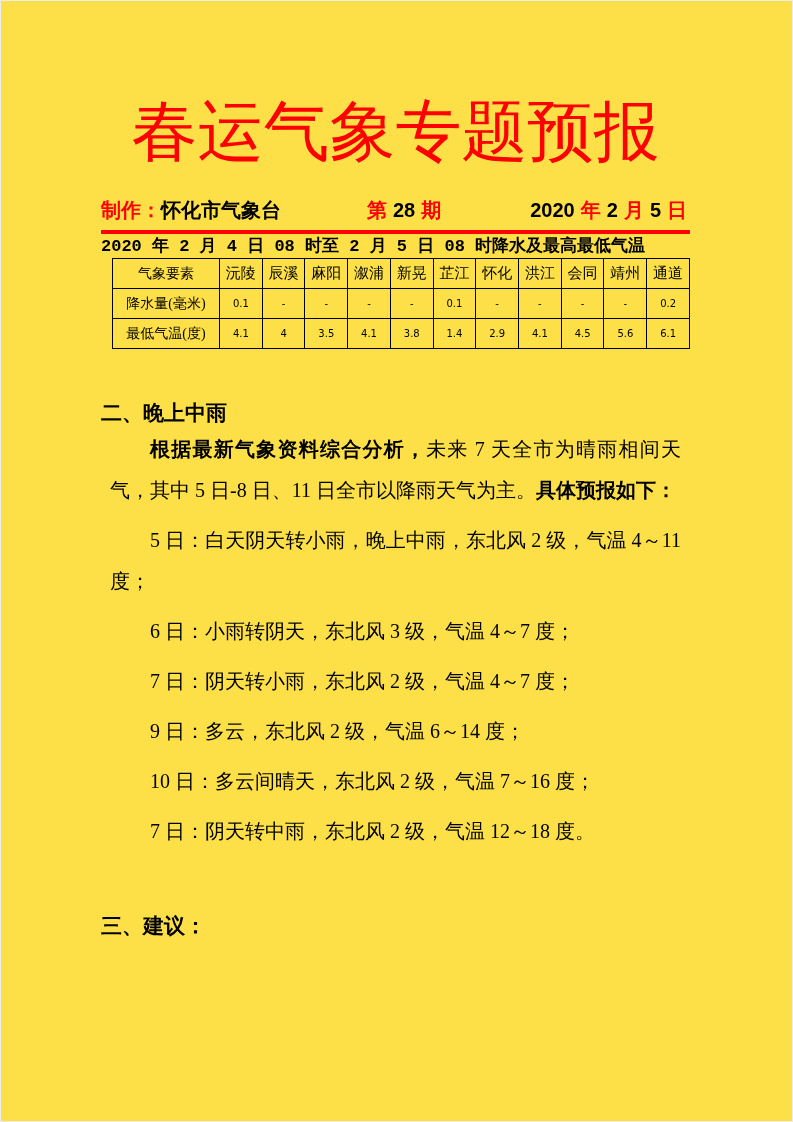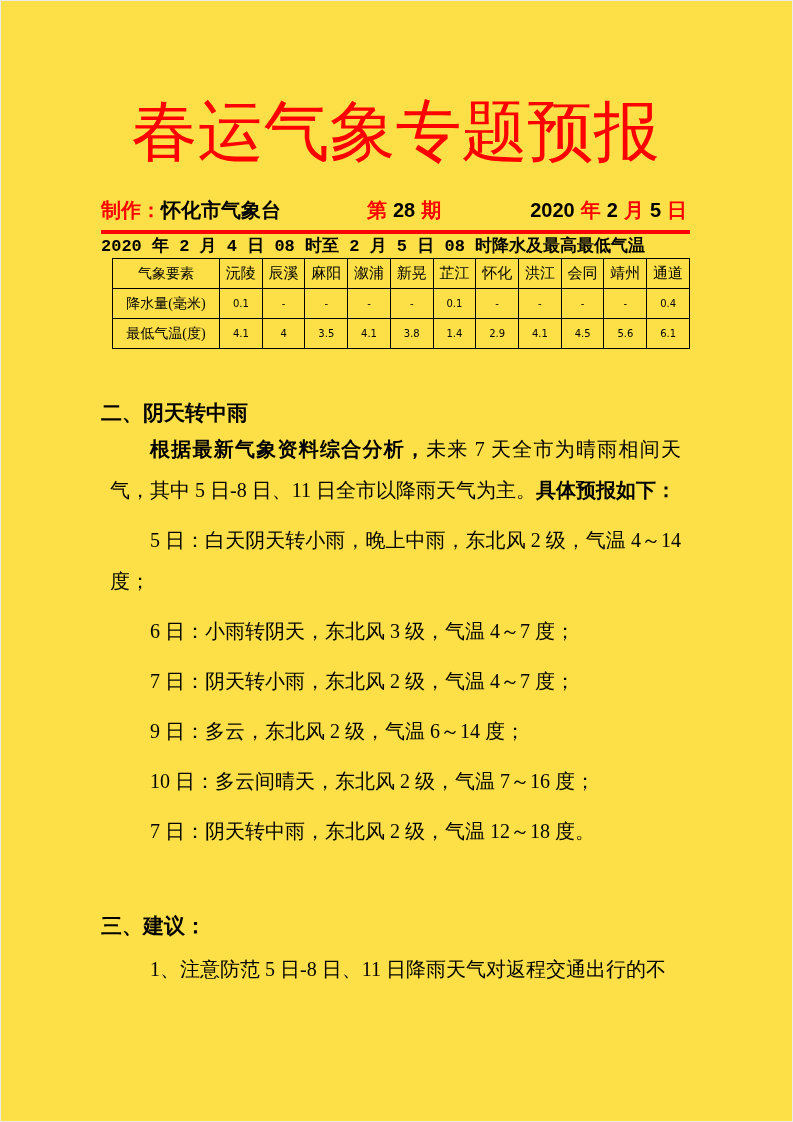--- a/index.html
+++ b/index.html
@@ -139,49 +139,48 @@
       <td class="num">0.1</td>
       <td class="num">-</td>
       <td class="num">-</td>
       <td class="num">-</td>
       <td class="num">-</td>
       <td class="num">0.1</td>
       <td class="num">-</td>
       <td class="num">-</td>
       <td class="num">-</td>
       <td class="num">-</td>
-      <td class="num">0.4</td>
+      <td class="num">0.2</td>
     </tr>
     <tr>
       <td class="lblcol">最低气温(度)</td>
       <td class="num">4.1</td>
       <td class="num">4</td>
       <td class="num">3.5</td>
       <td class="num">4.1</td>
       <td class="num">3.8</td>
       <td class="num">1.4</td>
       <td class="num">2.9</td>
       <td class="num">4.1</td>
       <td class="num">4.5</td>
       <td class="num">5.6</td>
       <td class="num">6.1</td>
     </tr>
   </tbody>
     </table>
 
-  <p class="sec-heading sec2-heading">二、阴天转中雨</p>
+  <p class="sec-heading sec2-heading">二、晚上中雨</p>
 
   <p class="para intro"><span class="bh">根据最新气象资料综合分析，</span><span>未来 7 天全市为晴雨相间天气，其中 5 日-8 日、11 日全市以降雨天气为主。</span><span class="bh">具体预报如下：</span></p>
 
   <div class="forecast-block">
-    <p class="para">5 日：白天阴天转小雨，晚上中雨，东北风 2 级，气温 4～14 度；</p>
+    <p class="para">5 日：白天阴天转小雨，晚上中雨，东北风 2 级，气温 4～11 度；</p>
     <p class="para">6 日：小雨转阴天，东北风 3 级，气温 4～7 度；</p>
     <p class="para">7 日：阴天转小雨，东北风 2 级，气温 4～7 度；</p>
     <p class="para">9 日：多云，东北风 2 级，气温 6～14 度；</p>
     <p class="para">10 日：多云间晴天，东北风 2 级，气温 7～16 度；</p>
     <p class="para">7 日：阴天转中雨，东北风 2 级，气温 12～18 度。</p>
   </div>
 
   <p class="sec-heading sec3-heading">三、建议：</p>
 
-  <p class="para">1、注意防范 5 日-8 日、11 日降雨天气对返程交通出行的不</p>
 
 </div>
 
 </body></html>

